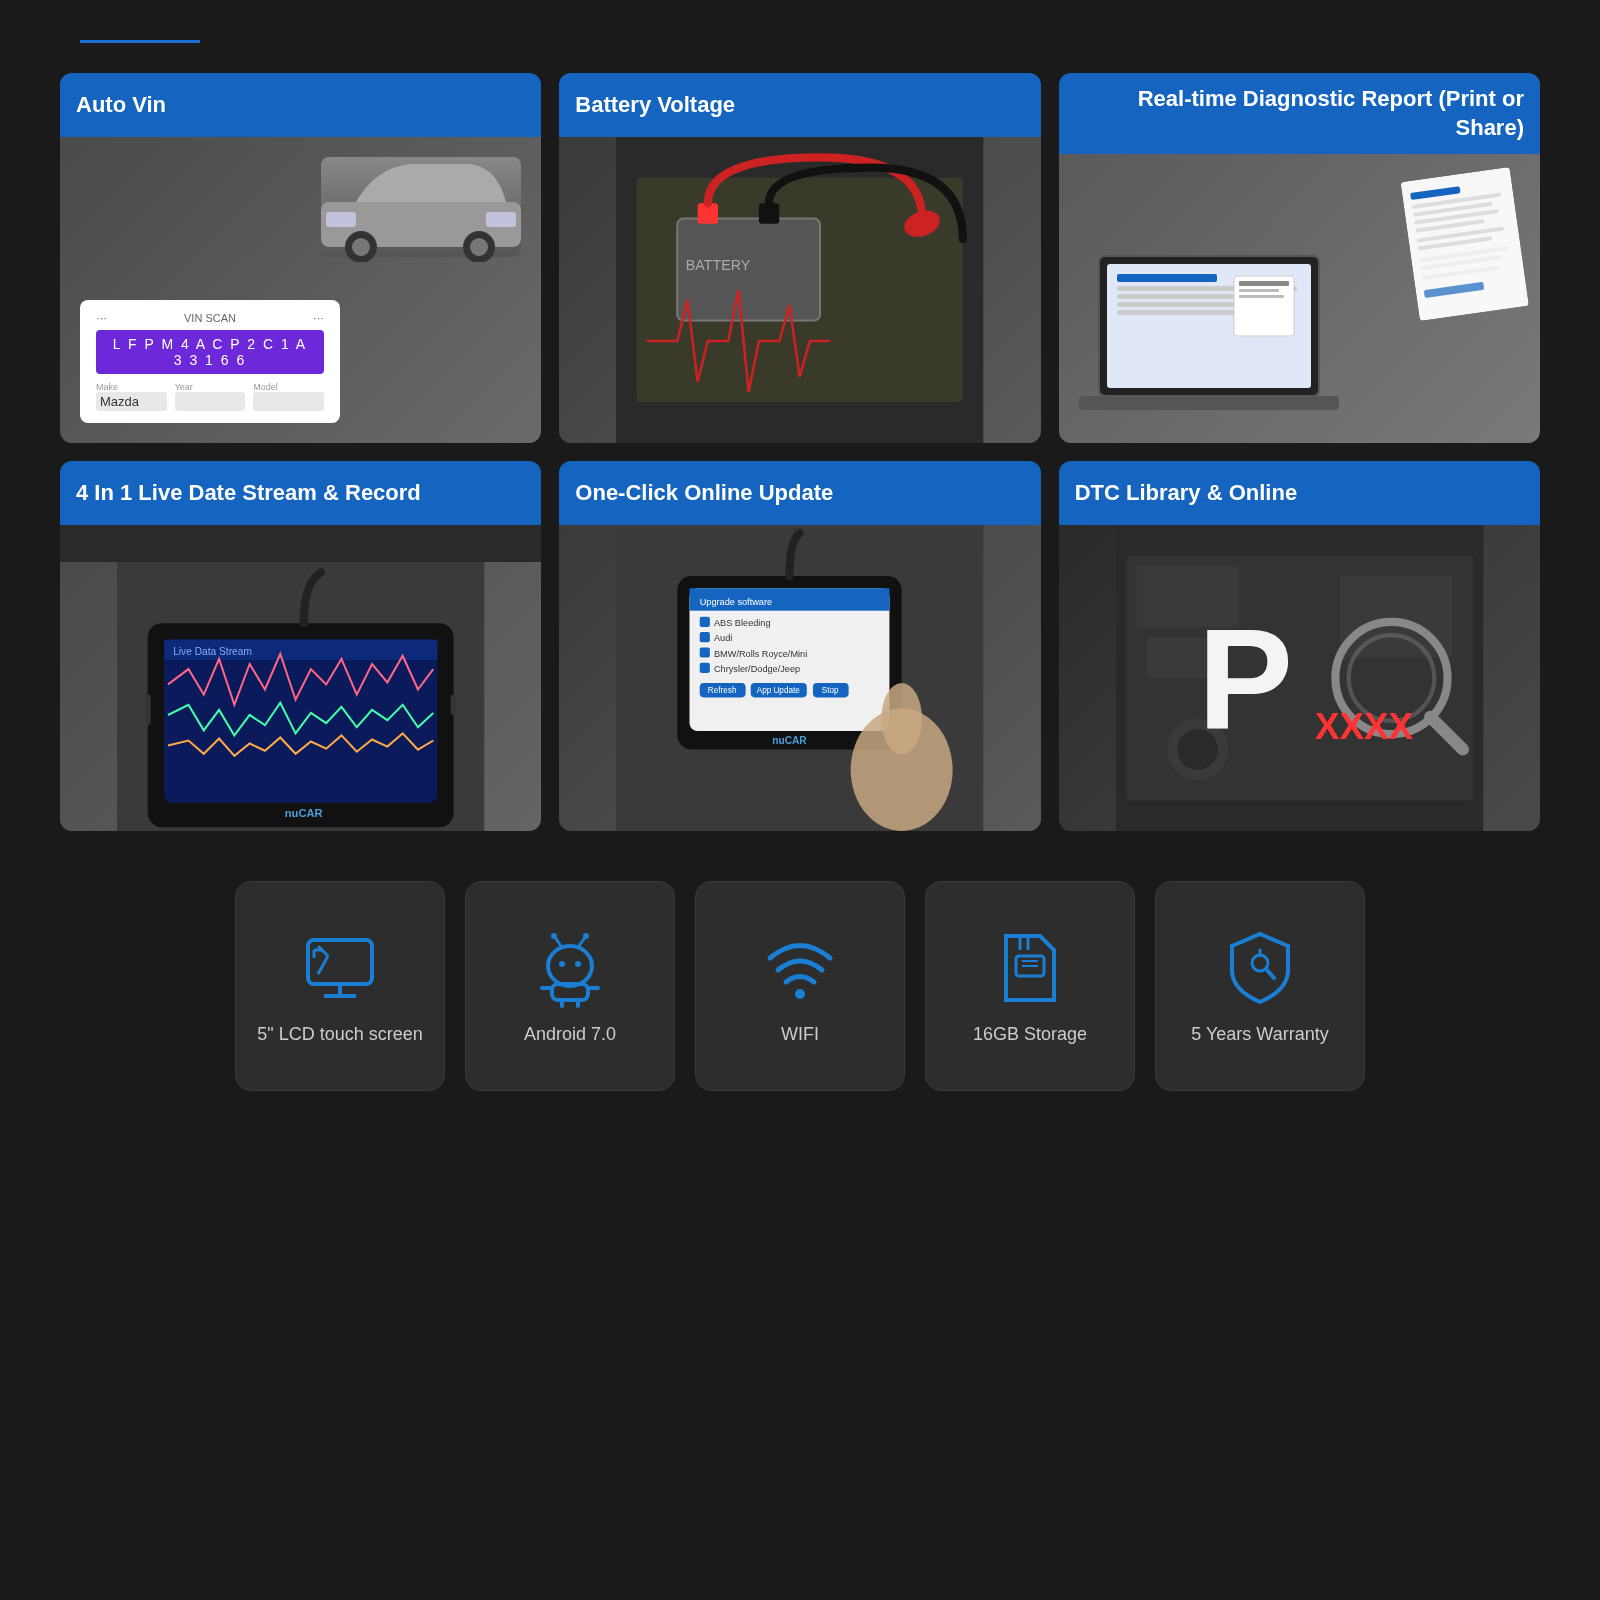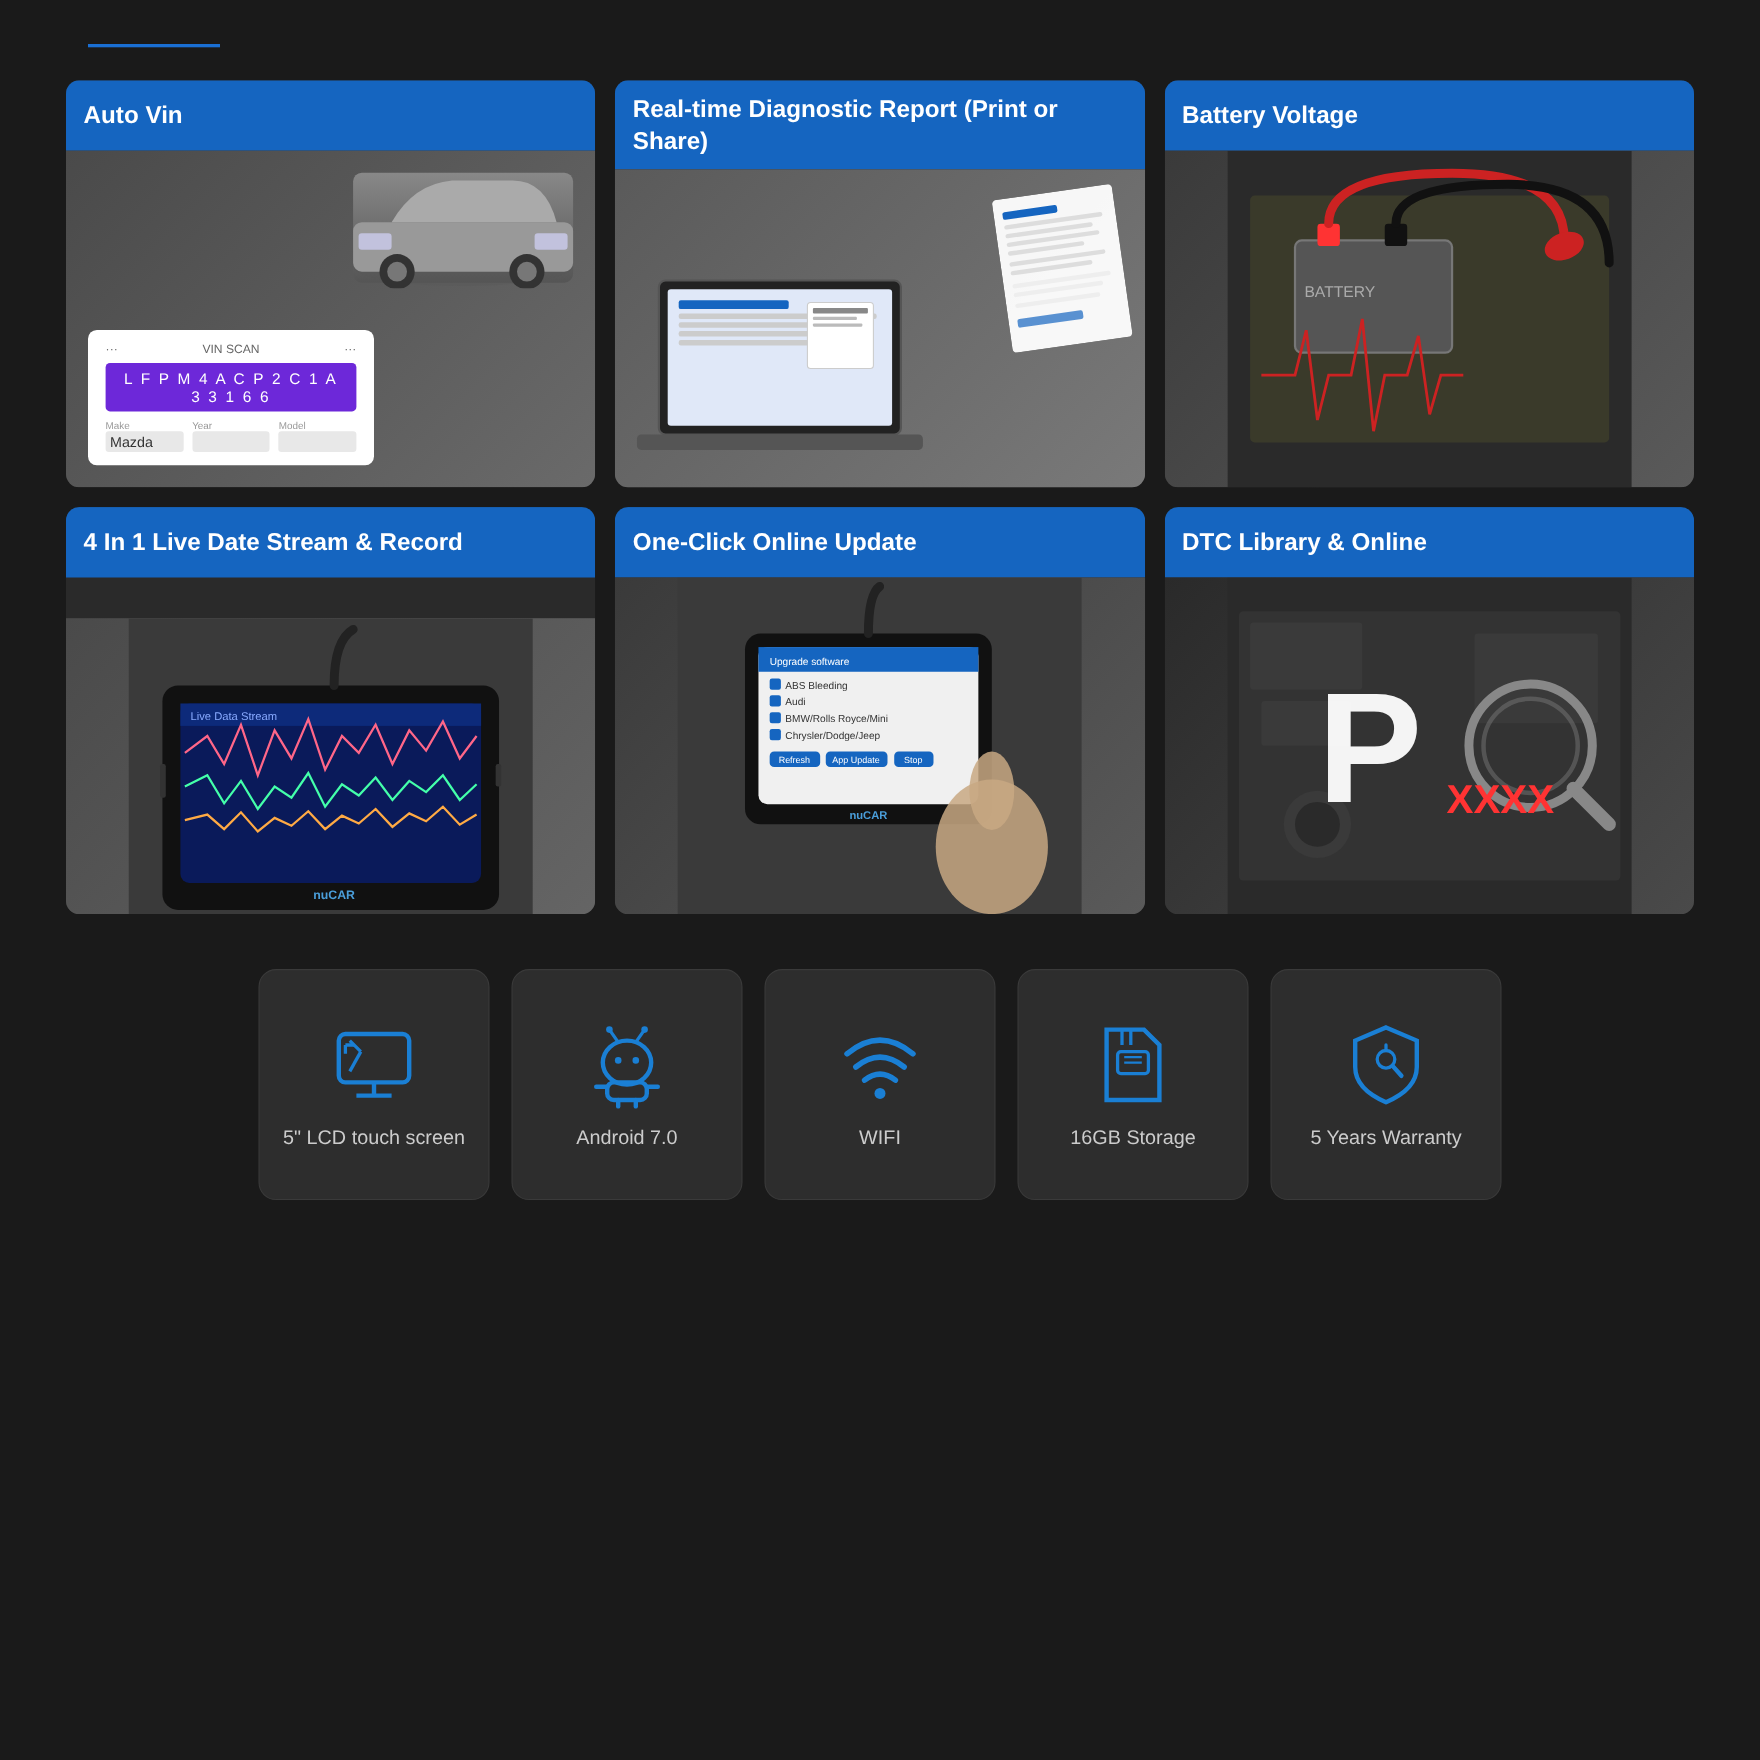--- a/index.html
+++ b/index.html
@@ -43,20 +43,21 @@
     .feature-label {
       background-color: #1565c0;
       color: white;
       font-size: 22px;
       font-weight: bold;
       padding: 12px 16px;
       line-height: 1.3;
       min-height: 64px;
       display: flex;
       align-items: center;
+      text-align: right;
     }
 
     .feature-image {
       width: 100%;
       height: calc(100% - 64px);
       background: #3a3a3a;
       display: flex;
       align-items: center;
       justify-content: center;
       overflow: hidden;
@@ -240,20 +241,47 @@
             <div class="vin-field-label">Model</div>
             <div class="vin-field-value">&nbsp;</div>
           </div>
         </div>
       </div>
     </div>
   </div>
 
   <div class="feature-card">
     <div class="feature-label">
+      <span>Battery Voltage</span>
+    </div>
+    <div class="feature-image battery-bg" style="background:linear-gradient(135deg,#3a3a3a,#5a5a5a);">
+
+      <svg viewBox="0 0 360 300" width="100%" height="100%" style="position:absolute;top:0;left:0;">
+
+        <rect x="0" y="0" width="360" height="300" fill="#2a2a2a"></rect>
+        <rect x="20" y="40" width="320" height="220" rx="4" fill="#3a3a2a"></rect>
+
+        <rect x="60" y="80" width="140" height="100" rx="6" fill="#555" stroke="#777" stroke-width="2"></rect>
+        <rect x="80" y="65" width="20" height="20" rx="3" fill="#ff3333"></rect>
+        <rect x="140" y="65" width="20" height="20" rx="3" fill="#111"></rect>
+        <text x="100" y="130" font-size="14" fill="#aaa" text-anchor="middle">BATTERY</text>
+
+        <path d="M 90 65 Q 90 20 200 20 Q 300 20 300 80" stroke="#cc2222" stroke-width="8" fill="none" stroke-linecap="round"></path>
+
+        <path d="M 150 65 Q 150 30 250 30 Q 340 30 340 100" stroke="#111" stroke-width="8" fill="none" stroke-linecap="round"></path>
+
+        <ellipse cx="300" cy="85" rx="18" ry="12" fill="#cc2222" transform="rotate(-20,300,85)"></ellipse>
+
+        <polyline points="30,200 60,200 70,160 80,240 90,200 110,200 120,150 130,250 140,200 160,200 170,165 180,235 190,200 210,200" stroke="#cc2222" stroke-width="2.5" fill="none"></polyline>
+      </svg>
+    </div>
+  </div>
+
+  <div class="feature-card">
+    <div class="feature-label">
       <span>Real-time Diagnostic Report (Print or Share)</span>
     </div>
     <div class="feature-image diagnostic-bg" style="background:linear-gradient(135deg,#5a5a5a,#7a7a7a);">
 
       <div style="position:absolute;bottom:10px;left:20px;">
         <svg viewBox="0 0 300 200" width="300" height="200">
 
           <rect x="20" y="10" width="220" height="140" rx="6" fill="#222" stroke="#555" stroke-width="2"></rect>
           <rect x="28" y="18" width="204" height="124" rx="3" fill="#e0e8f8"></rect>
 
@@ -285,47 +313,20 @@
           <rect x="8" y="86" width="82" height="4" rx="2" fill="#eee"></rect>
           <rect x="8" y="96" width="78" height="4" rx="2" fill="#eee"></rect>
           <rect x="8" y="110" width="60" height="8" rx="2" fill="#1565c0" opacity="0.7"></rect>
         </svg>
       </div>
     </div>
   </div>
 
   <div class="feature-card">
     <div class="feature-label">
-      <span>Battery Voltage</span>
-    </div>
-    <div class="feature-image battery-bg" style="background:linear-gradient(135deg,#3a3a3a,#5a5a5a);">
-
-      <svg viewBox="0 0 360 300" width="100%" height="100%" style="position:absolute;top:0;left:0;">
-
-        <rect x="0" y="0" width="360" height="300" fill="#2a2a2a"></rect>
-        <rect x="20" y="40" width="320" height="220" rx="4" fill="#3a3a2a"></rect>
-
-        <rect x="60" y="80" width="140" height="100" rx="6" fill="#555" stroke="#777" stroke-width="2"></rect>
-        <rect x="80" y="65" width="20" height="20" rx="3" fill="#ff3333"></rect>
-        <rect x="140" y="65" width="20" height="20" rx="3" fill="#111"></rect>
-        <text x="100" y="130" font-size="14" fill="#aaa" text-anchor="middle">BATTERY</text>
-
-        <path d="M 90 65 Q 90 20 200 20 Q 300 20 300 80" stroke="#cc2222" stroke-width="8" fill="none" stroke-linecap="round"></path>
-
-        <path d="M 150 65 Q 150 30 250 30 Q 340 30 340 100" stroke="#111" stroke-width="8" fill="none" stroke-linecap="round"></path>
-
-        <ellipse cx="300" cy="85" rx="18" ry="12" fill="#cc2222" transform="rotate(-20,300,85)"></ellipse>
-
-        <polyline points="30,200 60,200 70,160 80,240 90,200 110,200 120,150 130,250 140,200 160,200 170,165 180,235 190,200 210,200" stroke="#cc2222" stroke-width="2.5" fill="none"></polyline>
-      </svg>
-    </div>
-  </div>
-
-  <div class="feature-card">
-    <div class="feature-label">
       <span>4 In 1 Live Date Stream &amp; Record</span>
     </div>
     <div class="feature-image stream-bg" style="background:linear-gradient(135deg,#4a4a4a,#666);margin-top:37px;">
 
       <svg viewBox="0 0 360 300" width="100%" height="100%" style="position:absolute;top:0;left:0;">
         <rect x="0" y="0" width="360" height="300" fill="#3a3a3a"></rect>
 
         <rect x="30" y="60" width="300" height="200" rx="14" fill="#111"></rect>
 
         <rect x="46" y="76" width="268" height="160" rx="8" fill="#0a1a5a"></rect>

